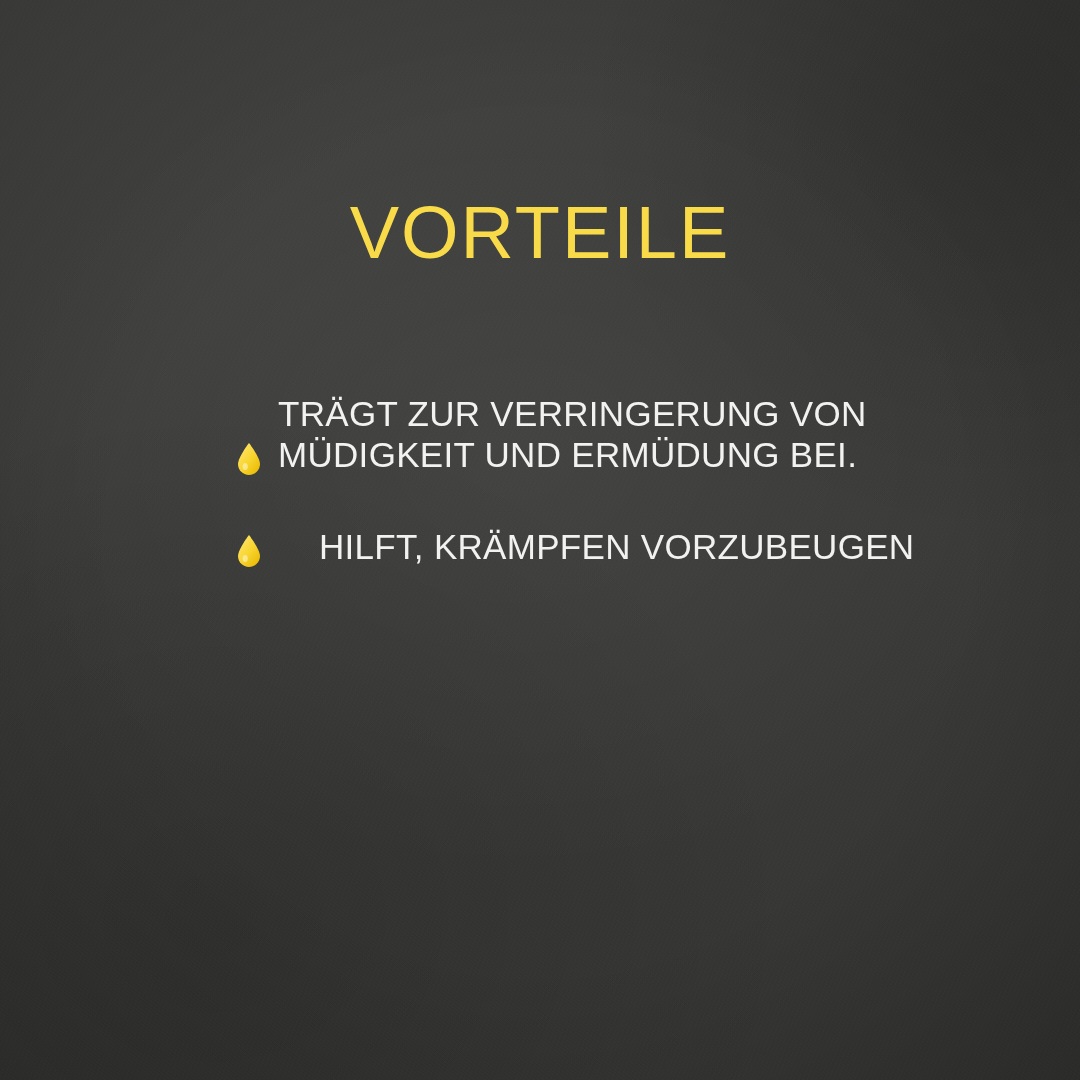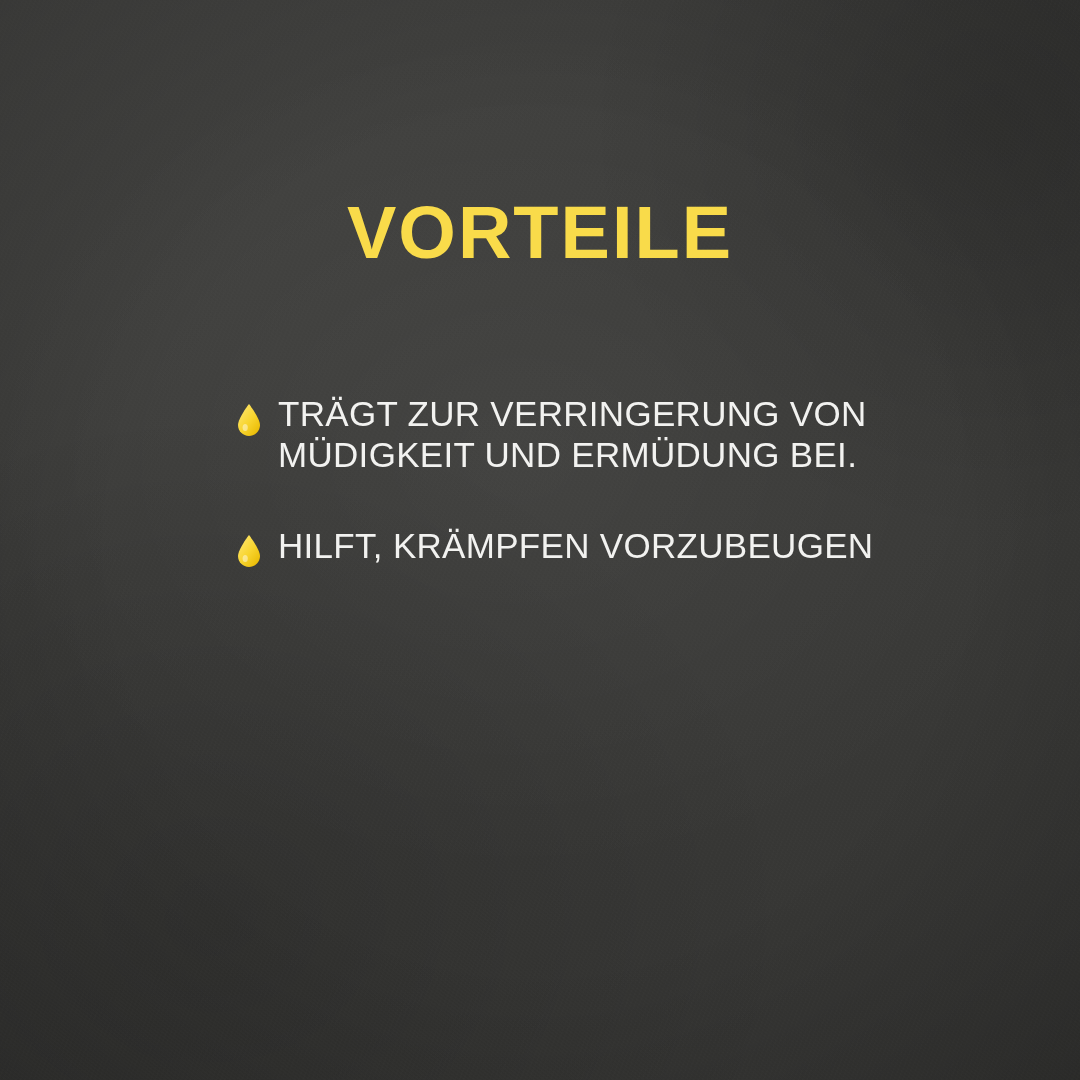--- a/index.html
+++ b/index.html
@@ -44,37 +44,37 @@
 
   .title {
     position: absolute;
     top: 196px;
     left: 0;
     width: 1080px;
     text-align: center;
     color: #F9DB4A;
     font-size: 74px;
     letter-spacing: 2px;
-    font-weight: 700;
+    font-weight: 400;
     line-height: 1;
     font-family: "Liberation Sans", sans-serif;
   }
 
   .benefits {
     position: absolute;
     top: 396px;
     left: 236px;
     width: 820px;
   }
   .benefit {
     display: flex;
-    align-items: flex-start;
+    align-items: flex-end;
     margin-bottom: 66px;
   }
-  .benefit:last-child { margin-bottom: 0; }
+  .benefit:last-child { margin-bottom: 0; gap: 41px; }
 
   .drop-wrap {
     flex: 0 0 auto;
     width: 34px;
     padding-top: 6px;
   }
   .drop {
     display: block;
   }
   .benefit-text {

